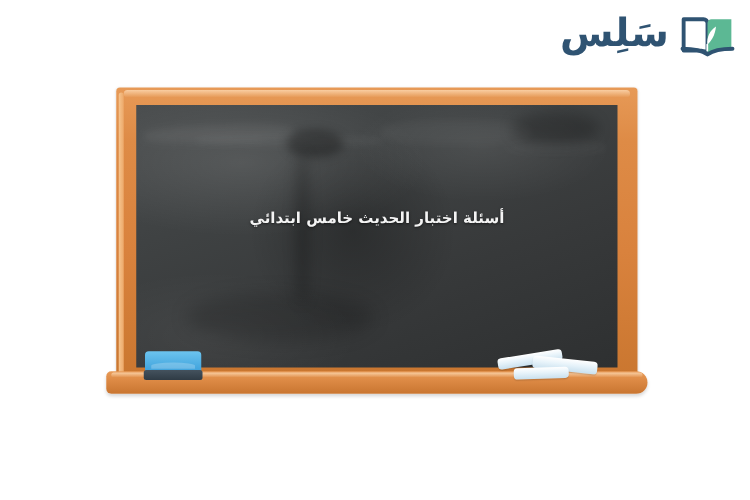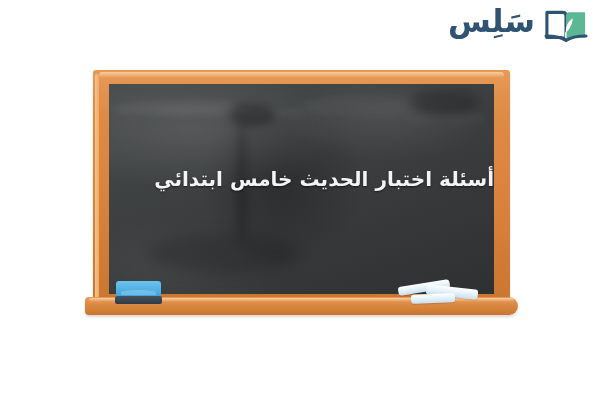--- a/index.html
+++ b/index.html
@@ -24,21 +24,21 @@
     background: #ffffff;
   }
 
   
   .brand {
     position: absolute;
     top: 6px;
     right: 12px;
     height: 46px;
     display: flex;
-    align-items: flex-start;
+    align-items: center;
     gap: 9px;
     direction: rtl;
   }
   .brand-mark {
     width: 44px;
     height: 40px;
     display: block;
     flex: 0 0 auto;
   }
   .brand-name {
@@ -146,25 +146,24 @@
     right: 0;
     top: 82px;
     direction: rtl;
     text-align: center;
     color: #f4f4f4;
     text-shadow: 0 1px 2px rgba(0,0,0,0.55);
     font-weight: 700;
     pointer-events: none;
   }
   .board-line-1 {
-    font-size: 20px;
+    font-size: 12px;
     line-height: 1.35;
     letter-spacing: 0px;
     white-space: nowrap;
-    text-align: right;
   }
   .board-line-2 {
     font-size: 20px;
     line-height: 1.35;
     margin-top: 11px;
     white-space: nowrap;
   }
 
   
   .ledge {

